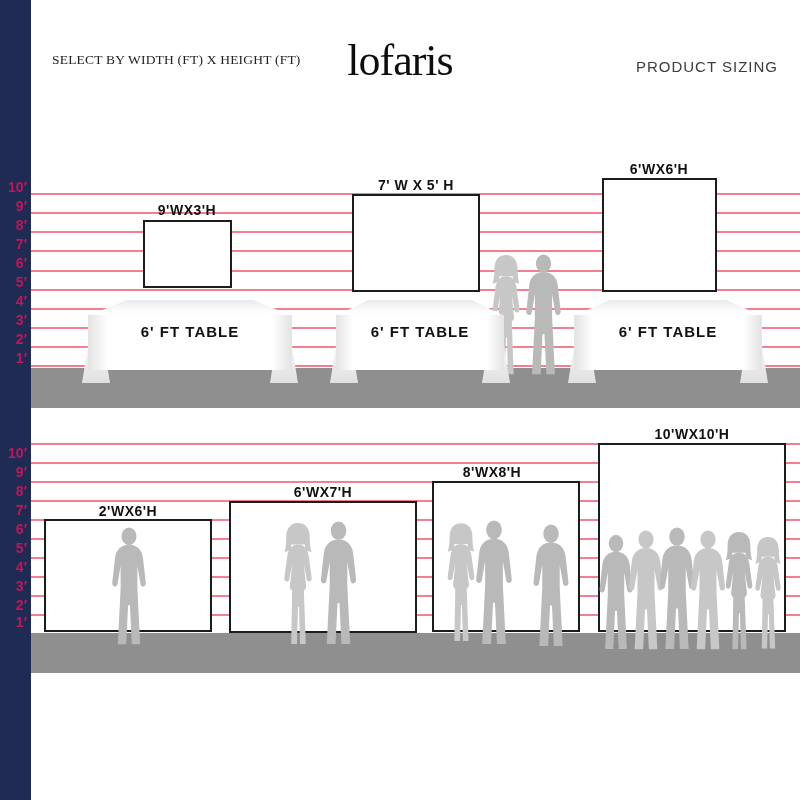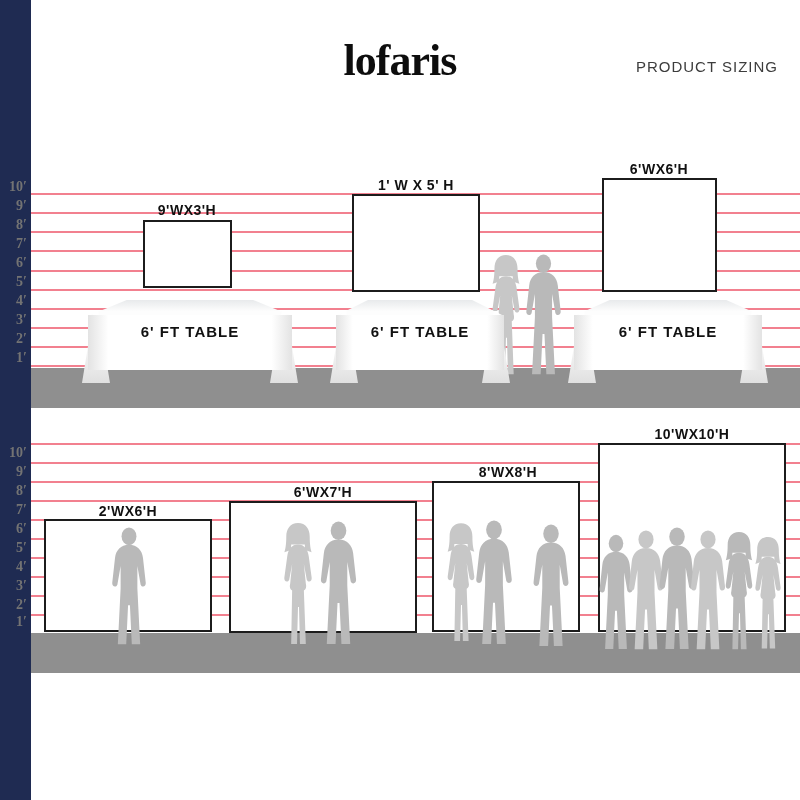--- a/index.html
+++ b/index.html
@@ -1,21 +1,21 @@
 <!DOCTYPE html>
 <html><head>
 <meta charset="utf-8">
 <style>
   html,body{margin:0;padding:0;background:#fff;}
   #stage{position:relative;width:800px;height:800px;background:#fff;overflow:hidden;
          font-family:"Liberation Sans",sans-serif;}
   
   .navy-bar{position:absolute;left:0;top:0;width:31px;height:800px;background:#1f2b52;z-index:6;}
   .ruler-num{position:absolute;z-index:7;width:27px;height:18px;line-height:18px;text-align:right;
-             color:#737373;font-family:Liberation Serif, serif;font-weight:bold;font-size:14px;}
+             color:#be185d;font-family:Liberation Sans, sans-serif;font-weight:bold;font-size:14px;}
   
   .gridline{position:absolute;left:31px;width:769px;height:2px;background:#f2808f;z-index:0;}
   
   .ground{position:absolute;left:31px;width:769px;height:40px;background:#8f8f8f;z-index:1;}
   
   .bd-rect{position:absolute;background:#fff;border:2px solid #1c1c1c;box-sizing:border-box;z-index:2;}
   .bd-label{position:absolute;transform:translateX(-50%);white-space:nowrap;z-index:2;
             font-weight:bold;font-size:14px;letter-spacing:.5px;color:#111;text-align:center;}
   
   .table{position:absolute;z-index:4;}
@@ -30,21 +30,21 @@
          background:linear-gradient(180deg,#fff 30%,#e0e0e0);
          clip-path:polygon(42% 0,58% 0,100% 100%,0 100%);}
   .drape.left{left:-6px;} .drape.right{right:-6px;}
   
   .people{position:absolute;z-index:3;}
   .sil{fill:#b9b9b9;} .sil-light{fill:#c7c7c7;}
   
   .hdr-left{position:absolute;left:52px;top:50px;z-index:5;font-family:"Liberation Serif",serif;
             font-size:13.5px;color:#222;line-height:19px;letter-spacing:.2px;}
   .brand{position:absolute;left:400px;top:38px;transform:translateX(-50%);z-index:5;text-align:center;}
-  .brand-name{font-family:"Liberation Serif",serif;font-weight:bold;font-size:44px;color:#0d0d0d;
+  .brand-name{font-family:"Liberation Serif",serif;font-weight:normal;font-size:44px;color:#0d0d0d;
               letter-spacing:-1px;line-height:46px;}
   .brand-sub{font-family:"Liberation Serif",serif;font-size:12px;color:#1a1a1a;letter-spacing:7px;margin-top:2px;}
   .hdr-right{position:absolute;right:22px;top:58px;z-index:5;font-size:15px;color:#3c3c3c;letter-spacing:1px;}
 </style>
 </head>
 <body>
 
 <div id="stage">
 
   <svg width="0" height="0" style="position:absolute" aria-hidden="true">
@@ -54,33 +54,34 @@
         <path d="M22,19 C13,19 8,25 7,33 L4,60 C3.5,64 8,65.5 9.5,62 L13,42 L13,66 L10,126 L19,126 L21,84 L23,84 L25,126 L34,126 L31,66 L31,42 L34.5,62 C36,65.5 40.5,64 40,60 L37,33 C36,25 31,19 22,19 Z"></path>
       </symbol>
       <symbol id="sil-woman" viewBox="0 0 40 128">
         <path d="M20,0 C12,0 8,6 8,14 C8,22 7,27 6,30 L12,28 C13,26 13,24 13,22 L27,22 C27,24 27,26 28,28 L34,30 C33,27 32,22 32,14 C32,6 28,0 20,0 Z"></path>
         <path d="M20,22 C13.5,22 10,27 9,34 L6,56 C5.5,60 9.5,61.5 11,58 L14,42 L12,62 C11,66 12,68 14,69 L13,124 L19,124 L20,86 L21,86 L22,124 L28,124 L26,69 C28,68 29,66 28,62 L26,42 L29,58 C30.5,61.5 34.5,60 34,56 L31,34 C30,27 26.5,22 20,22 Z"></path>
       </symbol>
     </defs>
   </svg>
 
   <div class="hdr-left">
+    <div>SELECT BY WIDTH (FT) X HEIGHT (FT)</div>
   </div>
   <div class="brand">
     <div class="brand-name">lofaris</div>
   </div>
   <div class="hdr-right">PRODUCT SIZING</div>
 
   <div class="ground" style="top:368px"></div>
   <div class="ground" style="top:633px"></div>
 
   <div class="bd-label" style="left:187px;top:202px">9'WX3'H</div>
   <div class="bd-rect" style="left:143px;top:220px;width:89px;height:68px"></div>
 
-  <div class="bd-label" style="left:416px;top:177px">1' W X 5' H</div>
+  <div class="bd-label" style="left:416px;top:177px">7' W X 5' H</div>
   <div class="bd-rect" style="left:352px;top:194px;width:128px;height:98px"></div>
 
   <div class="bd-label" style="left:659px;top:161px">6'WX6'H</div>
   <div class="bd-rect" style="left:602px;top:178px;width:115px;height:114px"></div>
 
   <svg class="people" style="left:486px;top:252px" width="84" height="126">
     <use href="#sil-woman" x="0" y="3" width="40" height="123" class="sil-light"></use>
     <use href="#sil-man" x="36" y="2" width="43" height="124" class="sil"></use>
   </svg>
 
@@ -108,21 +109,21 @@
       <span class="table-text">6' FT TABLE</span>
     </div>
   </div>
 
   <div class="bd-label" style="left:128px;top:503px">2'WX6'H</div>
   <div class="bd-rect" style="left:44px;top:519px;width:168px;height:113px"></div>
 
   <div class="bd-label" style="left:323px;top:484px">6'WX7'H</div>
   <div class="bd-rect" style="left:229px;top:501px;width:188px;height:132px"></div>
 
-  <div class="bd-label" style="left:508px;top:464px">8'WX8'H</div>
+  <div class="bd-label" style="left:492px;top:464px">8'WX8'H</div>
   <div class="bd-rect" style="left:432px;top:481px;width:148px;height:151px"></div>
 
   <div class="bd-label" style="left:692px;top:426px">10'WX10'H</div>
   <div class="bd-rect" style="left:598px;top:443px;width:188px;height:189px"></div>
 
   <svg class="people" style="left:100px;top:527px" width="58" height="123">
     <use href="#sil-man" x="7" y="0" width="44" height="121" class="sil"></use>
   </svg>
   <svg class="people" style="left:276px;top:519px" width="92" height="131">
     <use href="#sil-woman" x="2" y="4" width="40" height="125" class="sil-light"></use>

